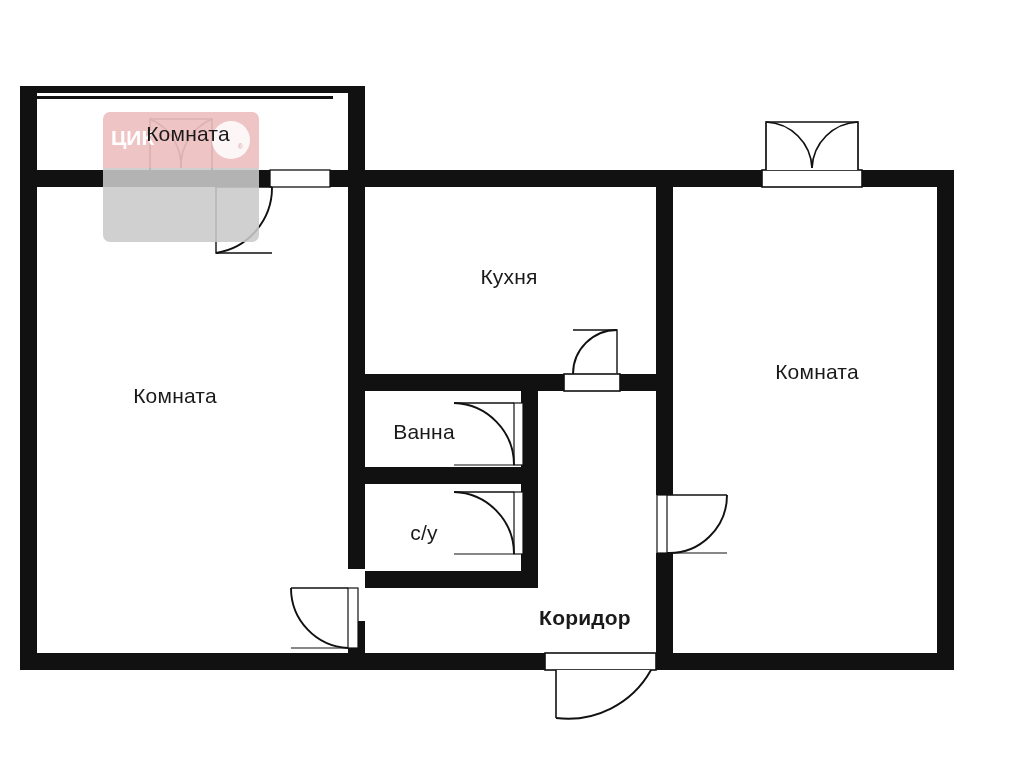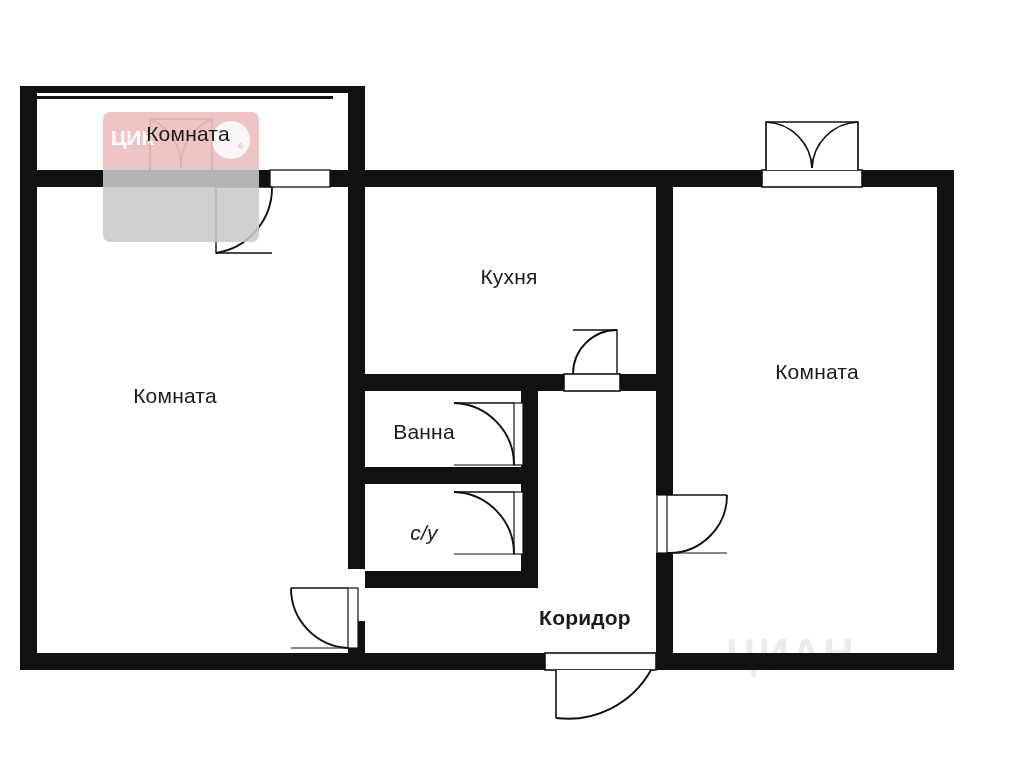--- a/index.html
+++ b/index.html
@@ -233,25 +233,24 @@
   </svg>
 
   <div id="wm-cik">
     <div id="wm-cik-logo"></div>
     <div id="wm-cik-logo-text">ЦИК</div>
     <div id="wm-cik-badge"></div>
     <div id="wm-cik-badge-inner">®</div>
     <div id="wm-cik-body"></div>
   </div>
 
-  <div id="wm-cian">ЦИАН</div>
 
   <div id="labels-layer">
       <div class="room-label" style="left: 188px; top: 134px;">Комната</div>
       <div class="room-label" style="left: 175px; top: 396px;">Комната</div>
       <div class="room-label" style="left: 509px; top: 277px;">Кухня</div>
       <div class="room-label" style="left: 424px; top: 432px; text-align: right;">Ванна</div>
-      <div class="room-label" style="left: 424px; top: 533px; font-style: italic;">с/у</div>
+      <div class="room-label" style="left: 424px; top: 533px;">с/у</div>
       <div class="room-label" style="left: 585px; top: 618px; font-weight: bold;">Коридор</div>
       <div class="room-label" style="left: 817px; top: 372px;">Комната</div>
     </div>
 
 </div>
 
 </body></html>

